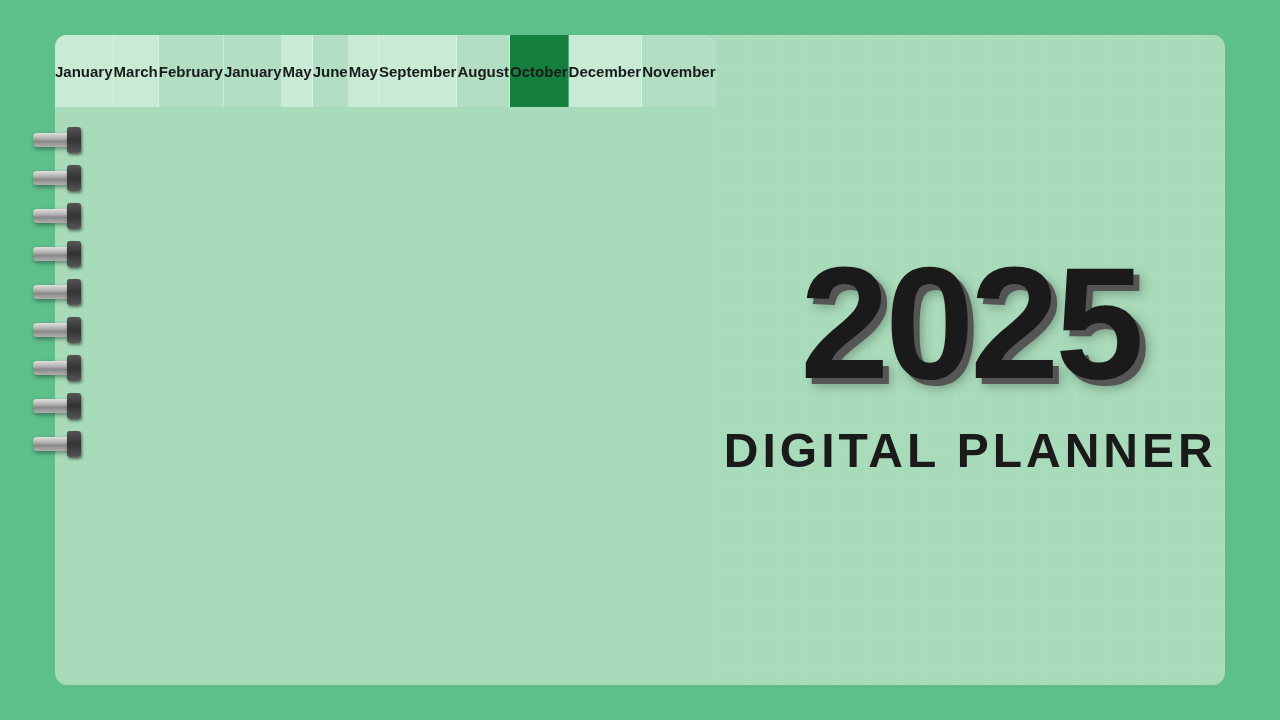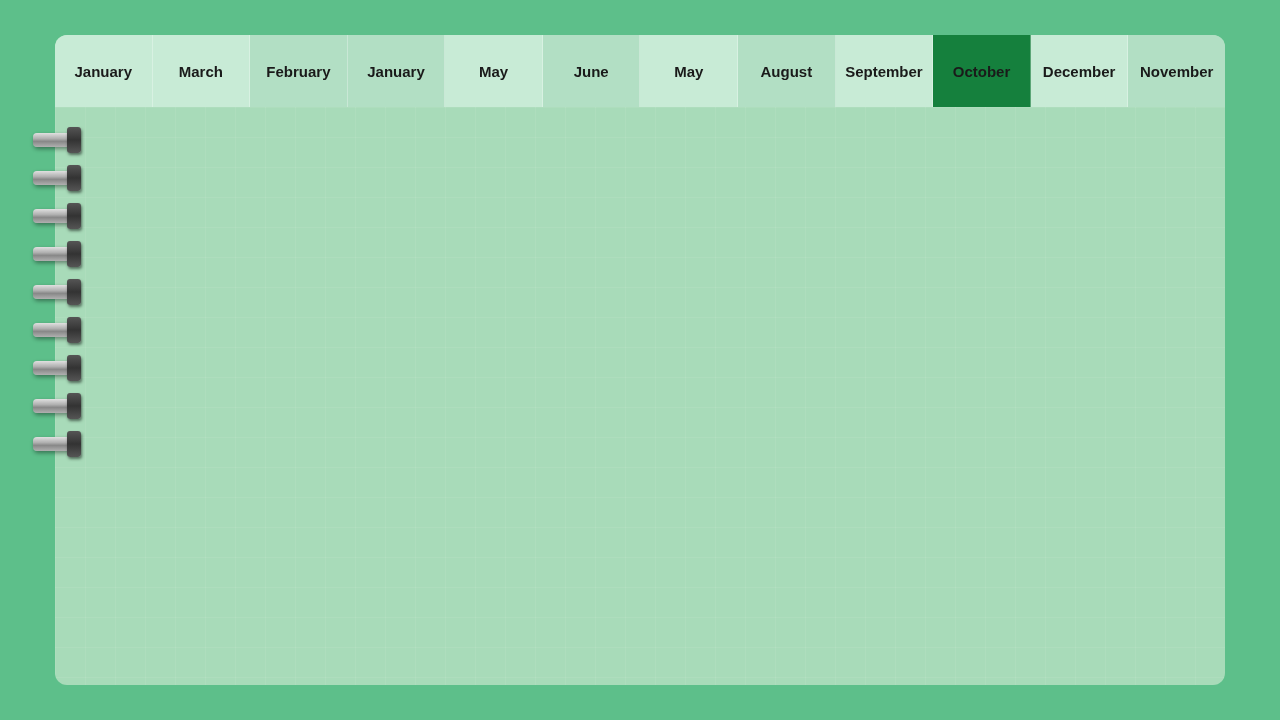--- a/index.html
+++ b/index.html
@@ -15,21 +15,21 @@
       overflow: hidden;
     }
 
     .planner-container {
       width: 1170px;
       height: 650px;
       background-color: #a8dbb9;
       border-radius: 12px;
       position: relative;
       display: flex;
-      flex-direction: column;
+      flex-direction: row;
     }
 
     
     .rings {
       position: absolute;
       left: -22px;
       top: 90px;
       display: flex;
       flex-direction: column;
       gap: 8px;
@@ -204,23 +204,25 @@
     </div>
 
   <div class="tab-bar">
   <div class="month-tab light">January</div>
       <div class="month-tab light">March</div>
       <div class="month-tab medium">February</div>
       <div class="month-tab medium">January</div>
       <div class="month-tab light">May</div>
       <div class="month-tab medium">June</div>
       <div class="month-tab light">May</div>
+      <div class="month-tab light">September</div>
       <div class="month-tab medium">August</div>
-      <div class="month-tab light">September</div>
       <div class="month-tab dark-light">October</div>
       <div class="month-tab light">December</div>
       <div class="month-tab medium">November</div>
     </div>
 
   <div class="main-content">
+    <div class="year-text">2025</div>
+    <div class="subtitle-text">DIGITAL PLANNER</div>
   </div>
 
 </div>
 
 </body></html>

